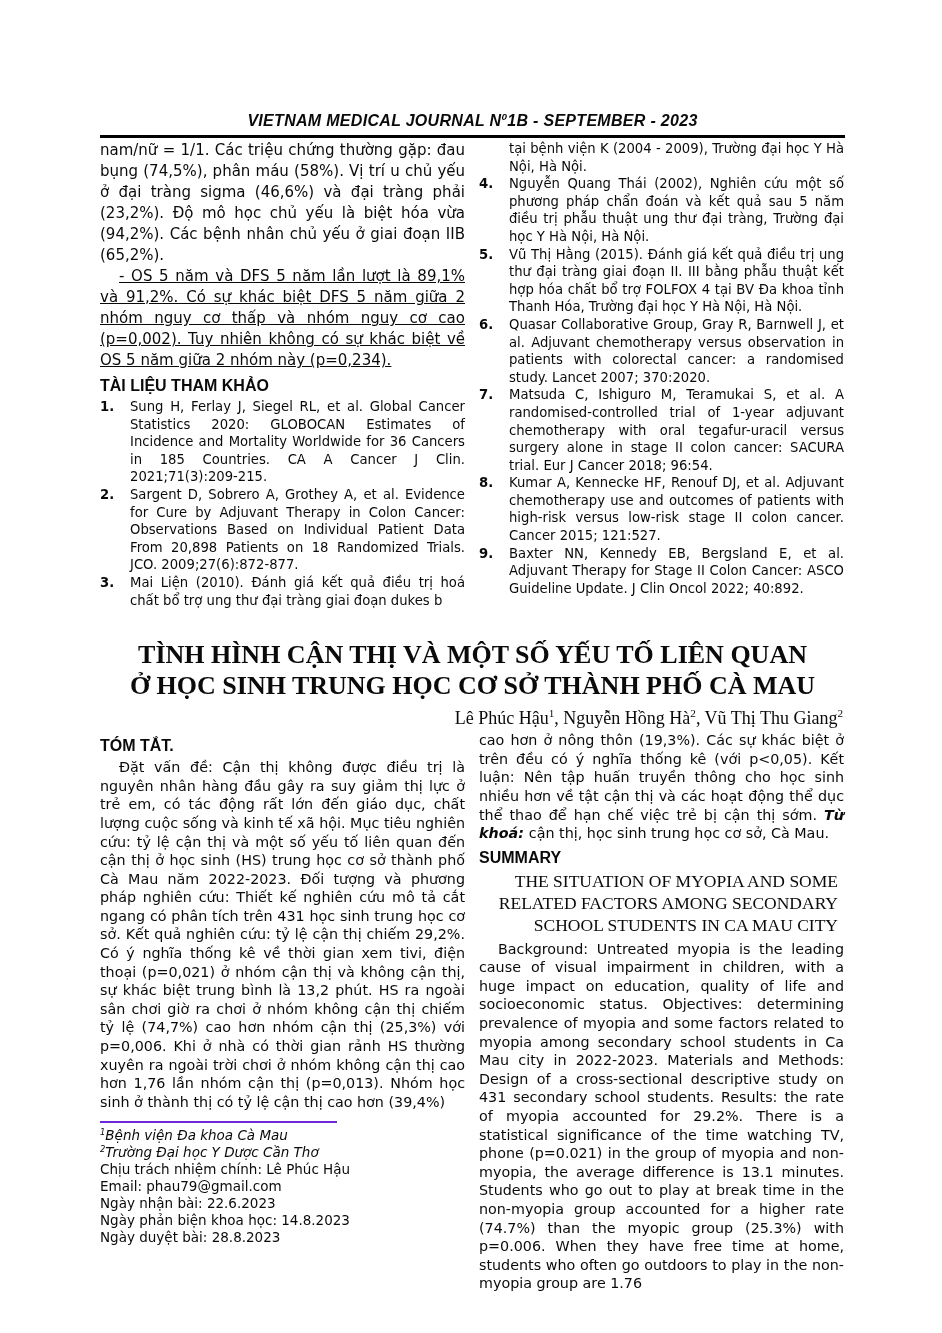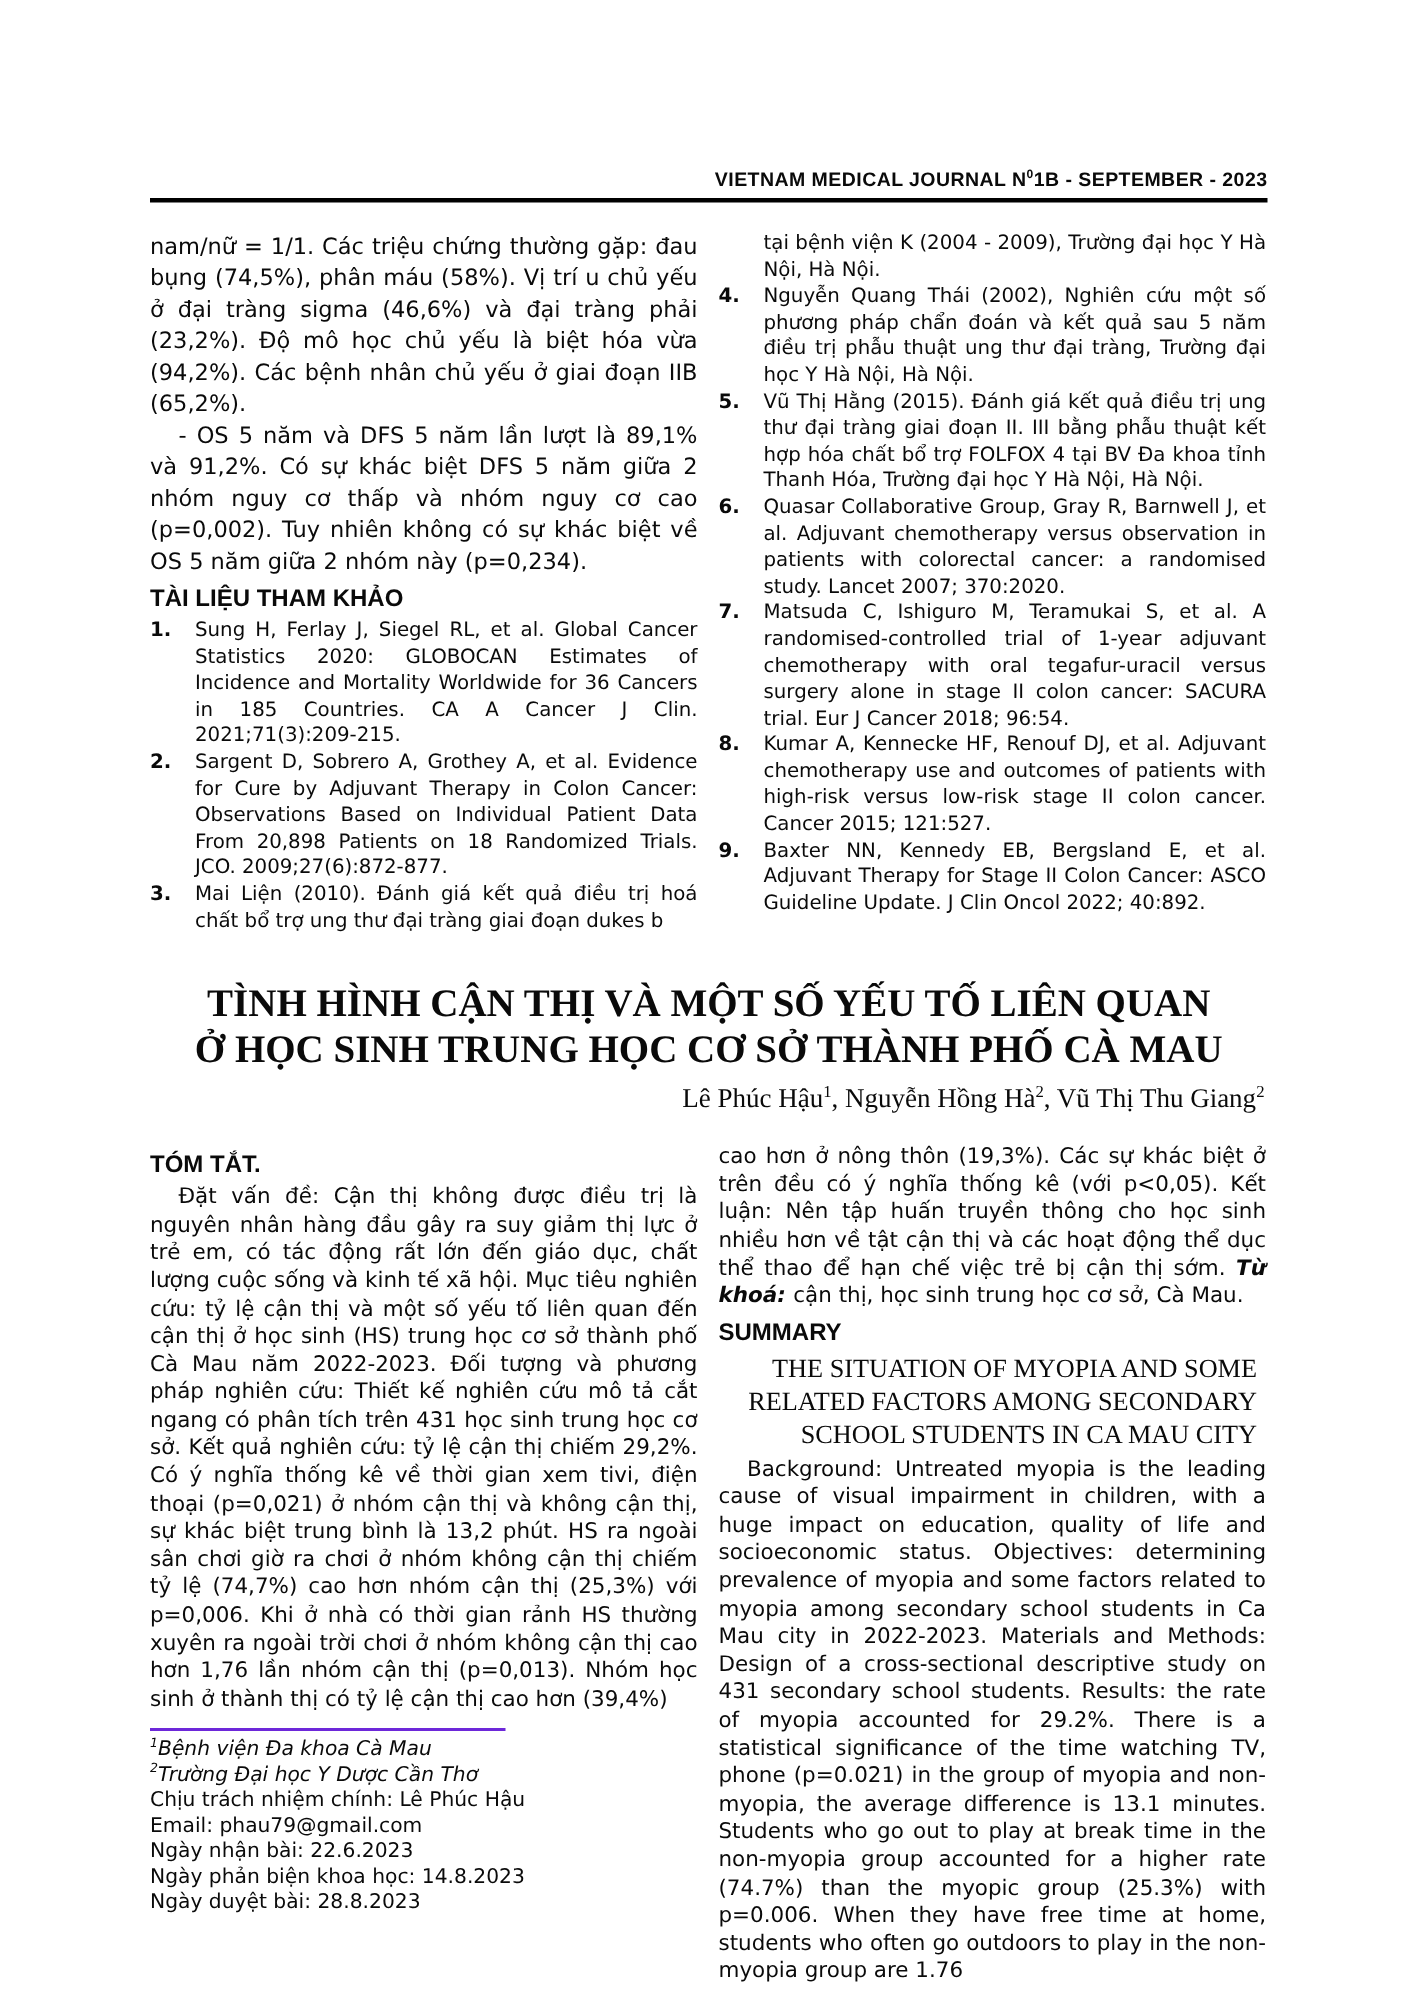--- a/index.html
+++ b/index.html
@@ -9,30 +9,30 @@
 
   
   .b{font-weight:400}
   .i{font-style:italic}
   .bi{font-weight:700;font-style:italic}
   .sup{vertical-align:super;font-size:0.62em;line-height:0}
   .isup{vertical-align:super;font-size:0.62em;line-height:0;font-style:italic}
 
   
   .journal-header{font-family:"Liberation Sans","DejaVu Sans",sans-serif;
-    font-size:13px;font-weight:700;text-align:right;letter-spacing:0.3px;
-    padding-bottom:5px;border-bottom:3px solid #000;}
+    font-size:16px;font-weight:700;text-align:center;letter-spacing:0.3px;
+    padding-bottom:5px;border-bottom:3px solid #000;font-style:italic;}
 
   
-  .cols{display:flex;gap:14px;margin-top:19px;}
+  .cols{display:flex;gap:14px;margin-top:2px;}
   .col{width:365px;flex:0 0 365px;}
 
   
   .a1-para{font-size:15px;line-height:21px;text-align:justify;margin:0;}
-  .a1-para.indent{text-indent:19px;}
+  .a1-para.indent{text-indent:19px;text-decoration:underline;}
 
   .sec-heading{font-family:"Liberation Sans","DejaVu Sans",sans-serif;
     font-size:16px;font-weight:700;margin:6px 0 3px 0;}
 
   .reflist{font-size:13.2px;line-height:17.6px;}
   .ref{text-align:justify;padding-left:30px;text-indent:-30px;margin:0;}
   .ref.cont{text-indent:0;}
   .ref-num{display:inline-block;width:30px;text-indent:0;font-weight:700;}
 
   

